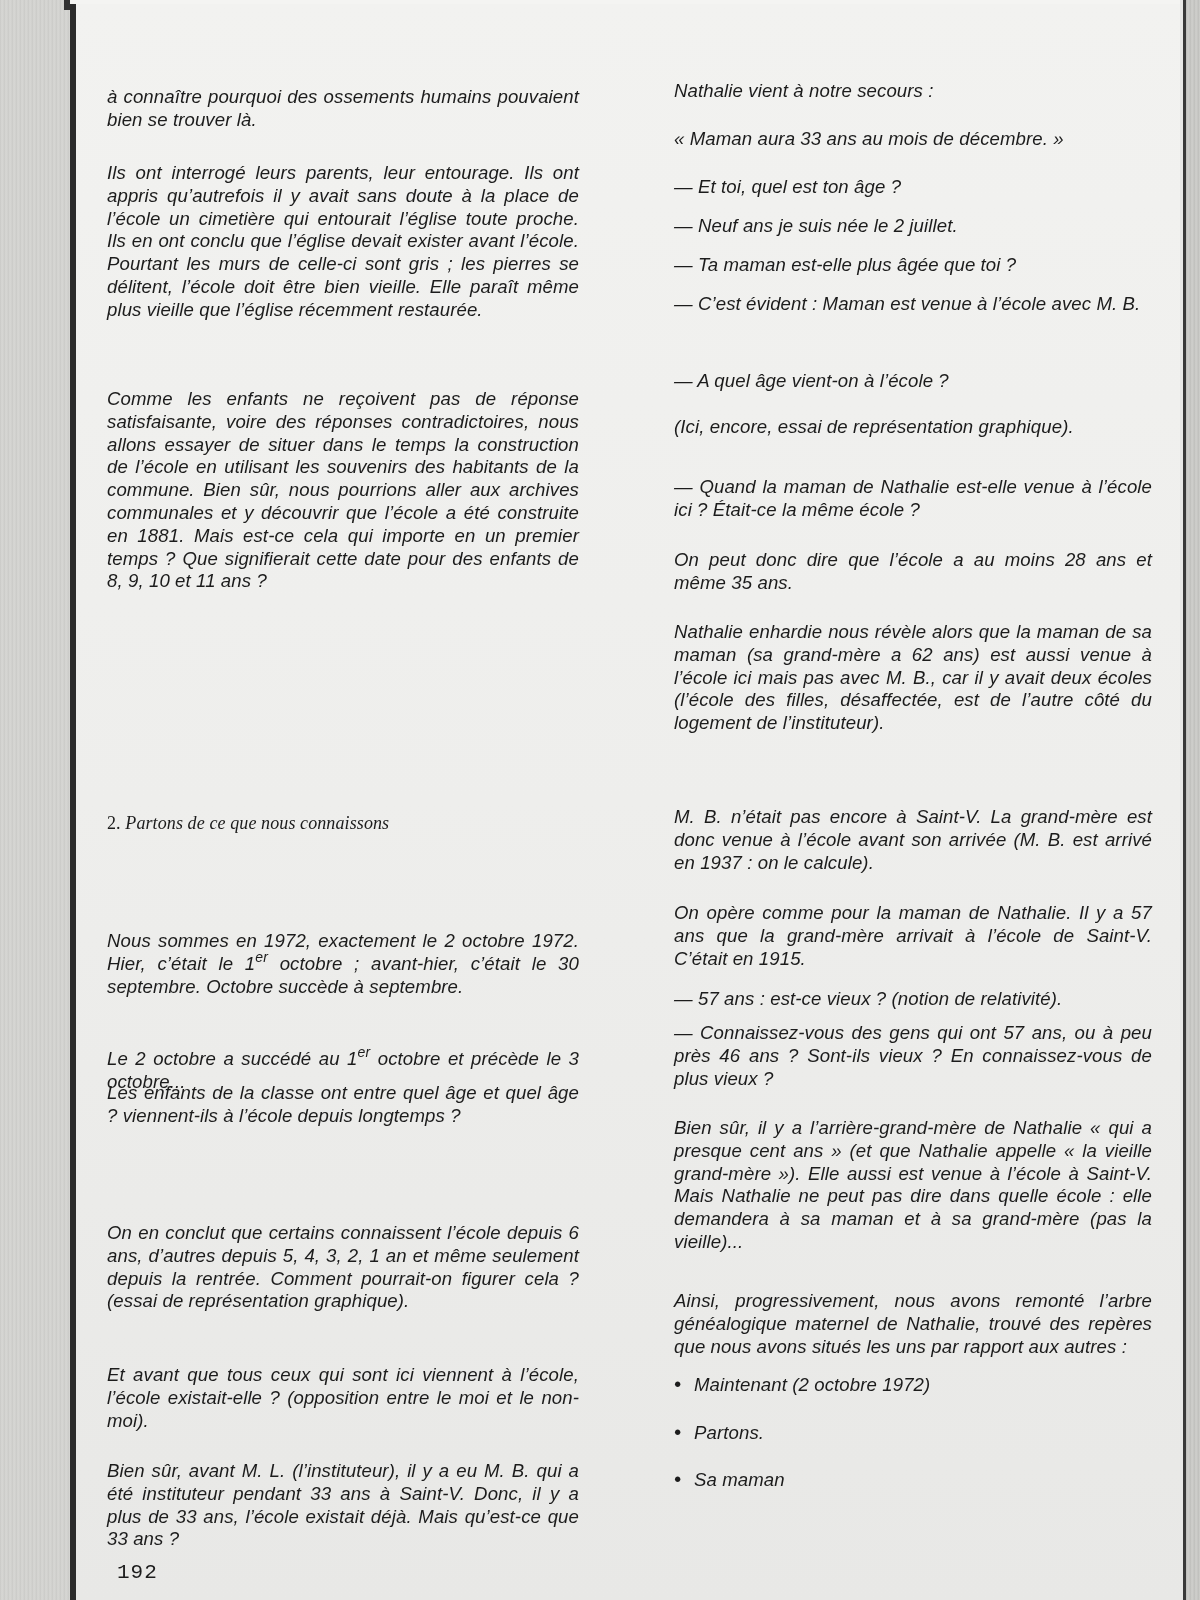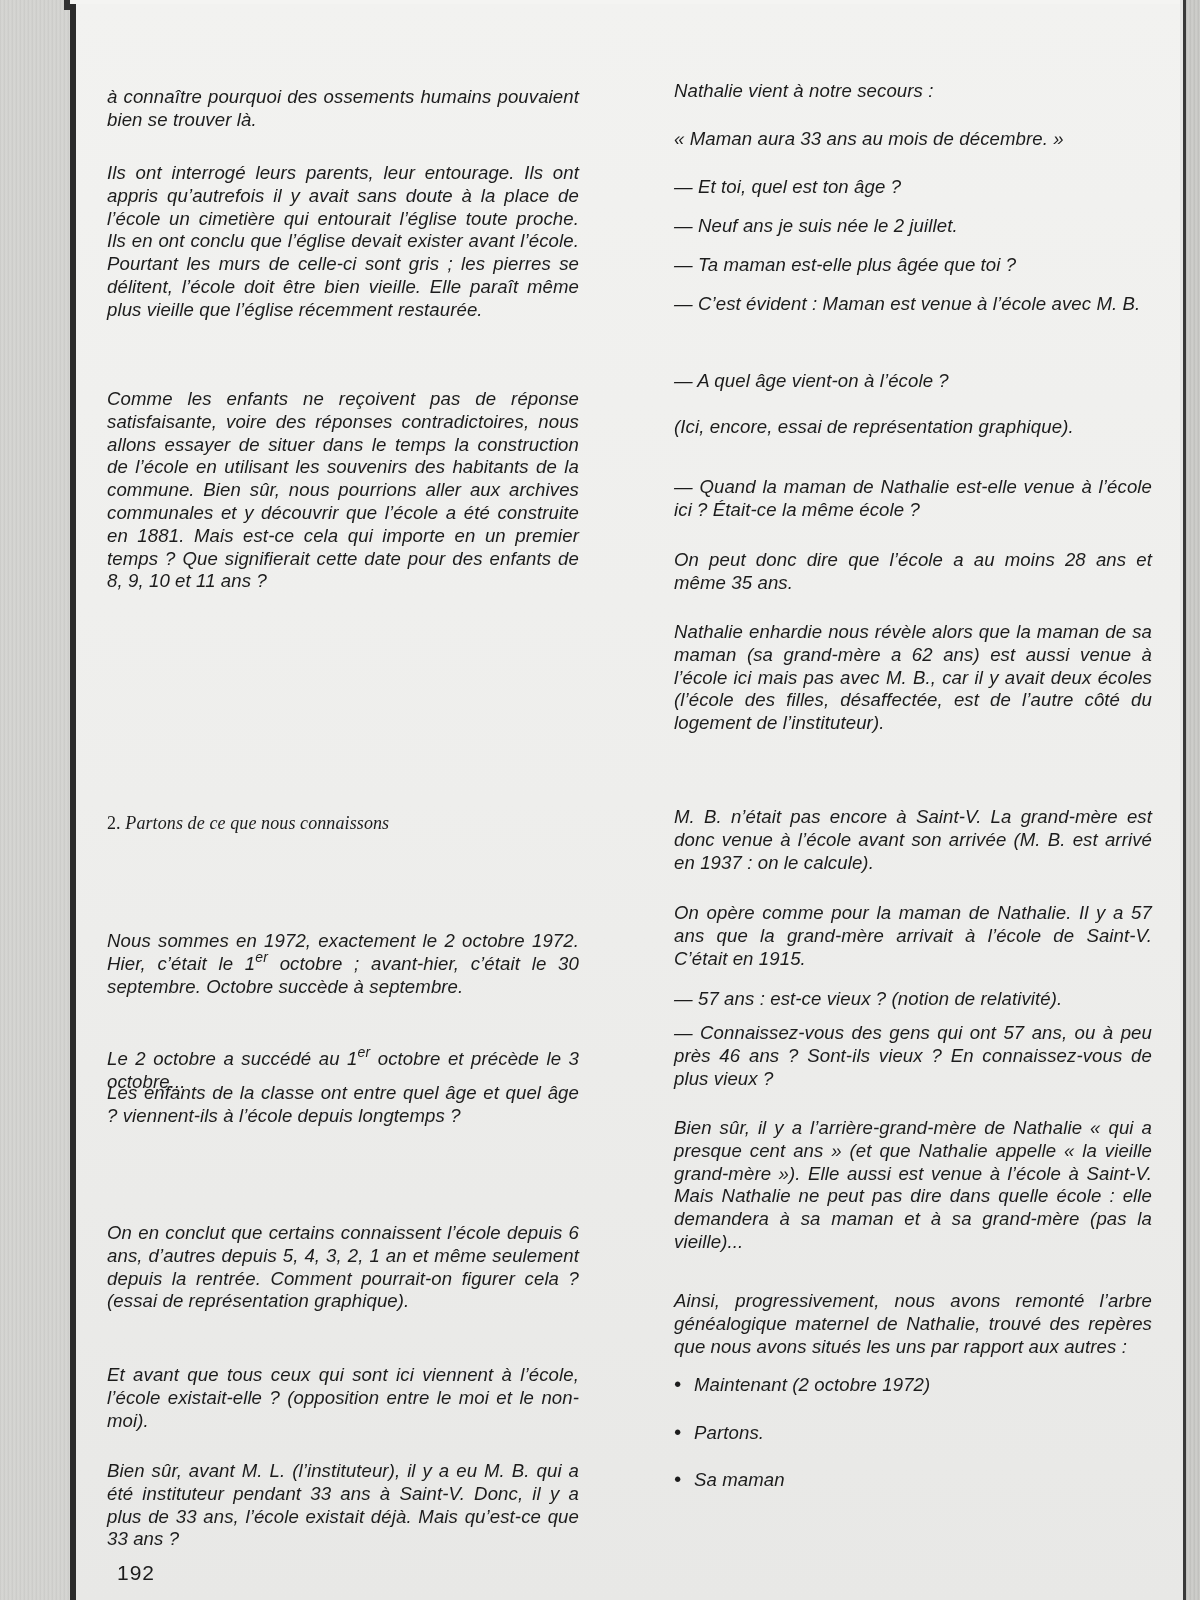--- a/index.html
+++ b/index.html
@@ -49,21 +49,21 @@
     font-size: 18px;
     line-height: 34px;
     text-align: justify;
   }
   .heading .num { font-style: normal; }
   .bullet::before {
     content: "\2022"; display: inline-block; width: 20px; font-size: 20px;
   }
   .page-number {
     position: absolute; left: 117px; top: 1561px;
-    font-size: 21px; letter-spacing: 1px;
+    font-size: 21px; letter-spacing: 1px; font-family: Liberation Mono, monospace;
   }
   sup { font-size: 14px; vertical-align: 8px; line-height: 0; }
   .ghost {
     position: absolute; color: rgba(60,60,60,0.10);
     font-family: "Liberation Serif", serif; font-size: 18px; pointer-events: none;
   }
 </style>
 </head>
 <body>
 

